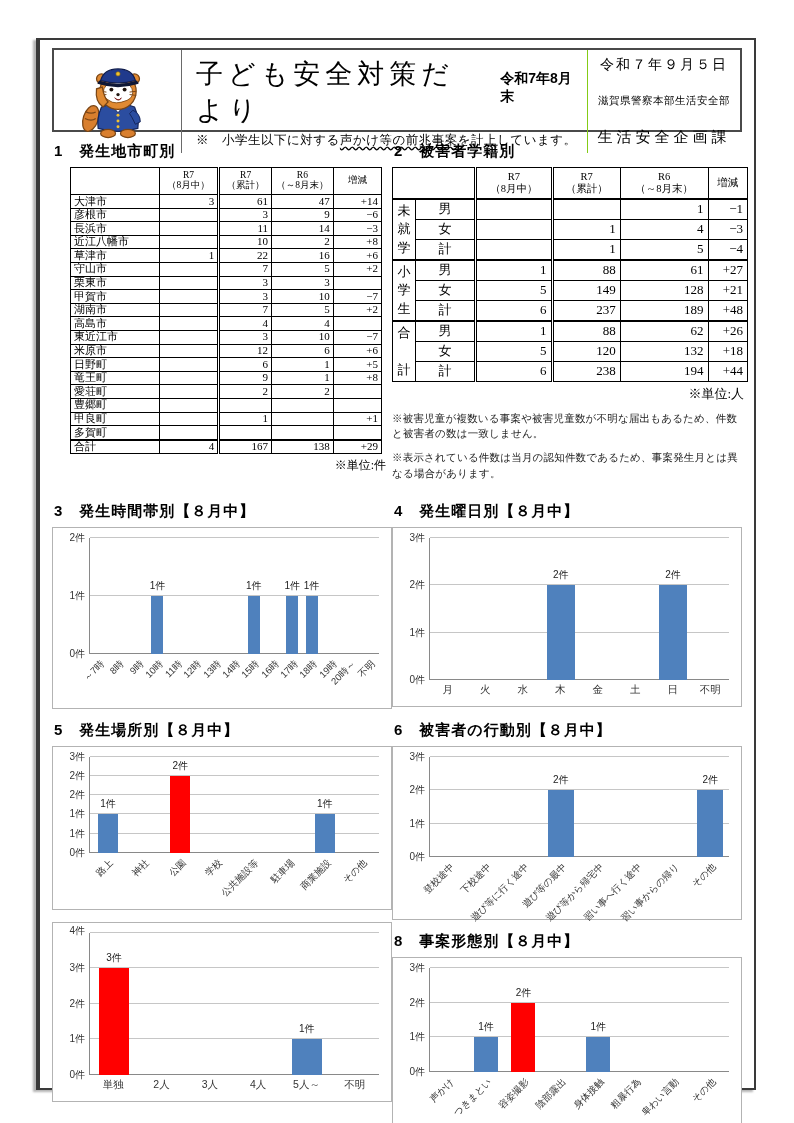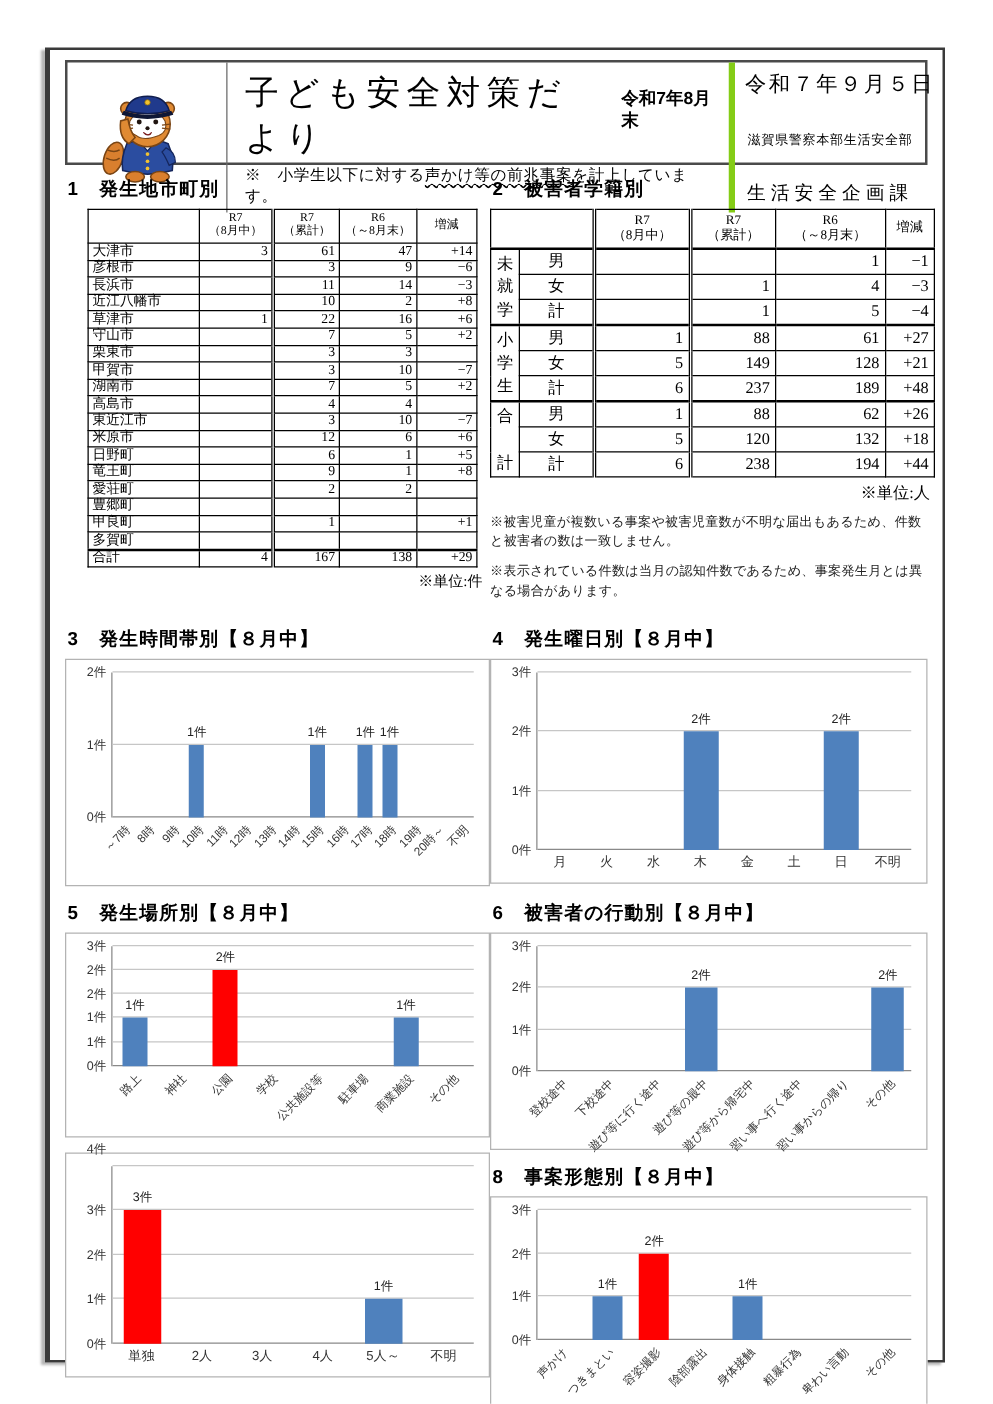--- a/index.html
+++ b/index.html
@@ -4,28 +4,28 @@
 <style>
   html,body{margin:0;padding:0;background:#fff;}
   body{width:794px;height:1123px;position:relative;font-family:"Liberation Sans",sans-serif;color:#000;}
   .page-frame{position:absolute;left:36px;top:38px;width:720px;height:1052px;
     border:2px solid #3a3a3a;border-left:4px solid #3a3a3a;box-shadow:-3px 2px 2px #b5b5b5;
     background:#fff;box-sizing:border-box;padding:8px 12px;}
   
   .hdr{display:grid;grid-template-columns:128px 1fr 152px;border:2px solid #4a4a4a;height:80px;}
   .hdr-cell{box-sizing:border-box;}
   .hdr-mascot{display:flex;align-items:center;justify-content:center;border-right:1px solid #6a6a6a;}
-  .hdr-title-cell{border-right:5px solid #84cc16;padding:6px 10px 4px 14px;display:flex;flex-direction:column;justify-content:center;}
+  .hdr-title-cell{border-right:1px solid #84cc16;padding:6px 10px 4px 14px;display:flex;flex-direction:column;justify-content:center;}
   .hdr-title-row{display:flex;align-items:baseline;gap:14px;}
   .doc-title{font-family:"Liberation Serif",serif;font-size:27px;letter-spacing:5px;font-weight:500;}
   .doc-period{font-size:14px;font-weight:bold;}
   .doc-note{font-family:"Liberation Serif",serif;font-size:12.5px;margin-top:4px;letter-spacing:.5px;}
   .doc-note .ul{text-decoration:underline;text-decoration-style:wavy;text-underline-offset:2px;}
   .hdr-right{font-family:"Liberation Serif",serif;display:flex;flex-direction:column;justify-content:space-between;padding:6px 8px;text-align:center;}
-  .hdr-date{font-size:17px;letter-spacing:2px;white-space:nowrap;}
+  .hdr-date{font-size:14px;letter-spacing:2px;white-space:nowrap;}
   .hdr-org1{font-size:10.5px;letter-spacing:.5px;white-space:nowrap;}
   .hdr-org2{font-size:15px;letter-spacing:4px;white-space:nowrap;}
   
   .sec-title{font-size:15px;font-weight:bold;margin:10px 0 6px 2px;letter-spacing:1px;}
   .cols{display:grid;grid-template-columns:340px 1fr;column-gap:0;align-items:start;}
   
   table{border-collapse:collapse;font-family:"Liberation Serif",serif;}
   .t1{width:312px;margin-left:18px;}
   .t1 th,.t1 td{border:1px solid #000;padding:0 3px;line-height:1.05;}
   .t1 th{font-weight:normal;font-size:9.5px;height:26px;text-align:center;white-space:pre-line;}
@@ -667,21 +667,21 @@
 
   <div class="cols">
     <section class="chart-sec">
       <div class="chartbox">
           <div class="chart-inner">
             <div class="yaxis" style="height: 142px;">
               <span style="bottom: 0px;">0件</span>
               <span style="bottom: 35.5px;">1件</span>
               <span style="bottom: 71px;">2件</span>
               <span style="bottom: 106.5px;">3件</span>
-              <span style="bottom: 156px;">4件</span>
+              <span style="bottom: 144px;">4件</span>
             </div>
             <div class="plot" style="height: 142px;">
               <div class="grid axis" style="bottom: 0px;"></div>
               <div class="grid" style="bottom: 35.5px;"></div>
               <div class="grid" style="bottom: 71px;"></div>
               <div class="grid" style="bottom: 106.5px;"></div>
               <div class="grid" style="bottom: 142px;"></div>
               <div class="bars">
                 <div class="slot">
                   <span class="bar-label" style="bottom: 109.5px;">3件</span>

